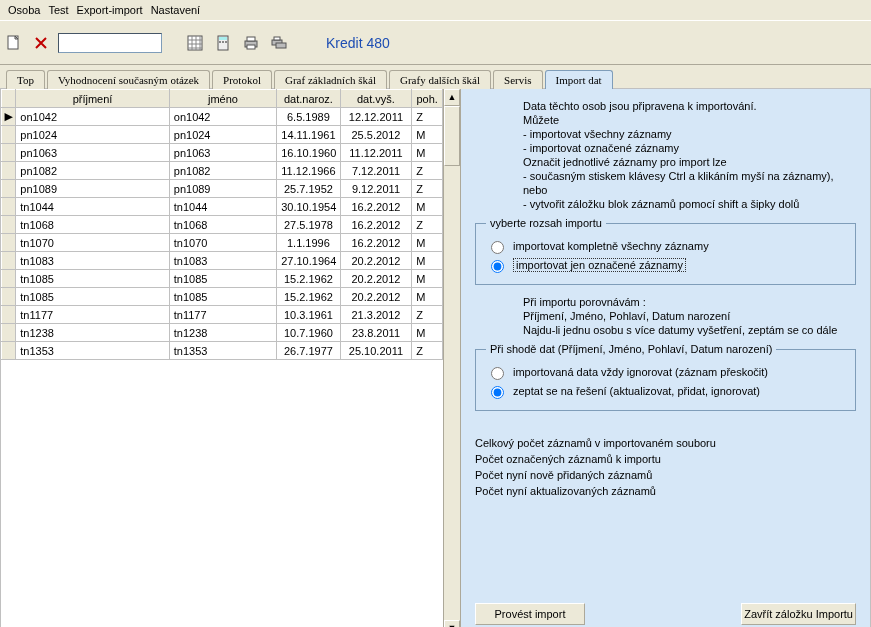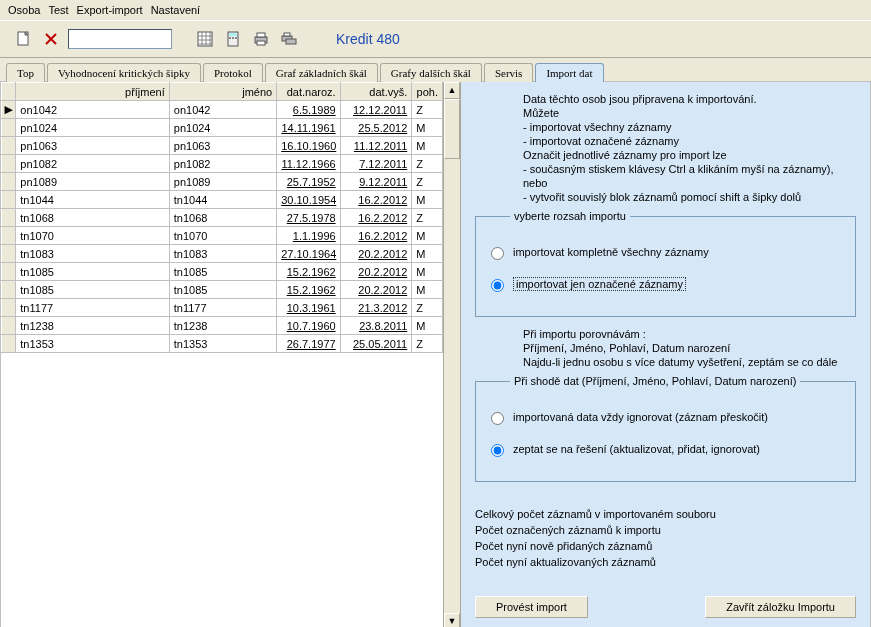--- a/index.html
+++ b/index.html
@@ -20,25 +20,25 @@
     gap: 0;
   }
   .menu-item {
     cursor: default;
     padding: 2px 4px;
   }
   .toolbar {
     background: #ece9d8;
     border-top: 1px solid #fff;
     border-bottom: 1px solid #aca899;
-    padding: 4px 12px;
+    padding: 4px 2px;
     display: flex;
     align-items: center;
     gap: 6px;
-    height: 38px;
+    height: 45px;
   }
   .tbtn {
     width: 22px;
     height: 22px;
     display: inline-flex;
     align-items: center;
     justify-content: center;
     border: 1px solid transparent;
     cursor: pointer;
   }
@@ -108,40 +108,40 @@
   }
   table.grid th, table.grid td {
     border: 1px solid #c0c0c0;
     padding: 2px 4px;
     height: 18px;
     white-space: nowrap;
     overflow: hidden;
   }
   table.grid th {
     background: #ece9d8;
-    text-align: right;
+    text-align: center;
     font-weight: normal;
     border-top: 1px solid #fff;
     border-left: 1px solid #fff;
   }
   .rowhdr {
     width: 14px;
     background: #ece9d8 !important;
     text-align: center;
     border-top: 1px solid #fff !important;
     border-left: 1px solid #fff !important;
     padding: 0 !important;
   }
   col.c-row { width: 14px; }
   col.c-prij { width: 150px; }
   col.c-jm { width: 105px; }
   col.c-dn { width: 62px; }
   col.c-dv { width: 70px; }
   col.c-poh { width: 30px; }
-  .num { text-align: right; text-decoration: underline; }
+  .num { text-align: center; }
   .scroller {
     width: 17px;
     background: #ece9d8;
     display: flex;
     flex-direction: column;
     border-left: 1px solid #aca899;
   }
   .sc-btn {
     height: 17px;
     background: #ece9d8;
@@ -175,27 +175,26 @@
   .info-text { line-height: 14px; margin-bottom: 6px; margin-left: 48px; }
   fieldset.groupbox {
     border: 1px solid #7f9db9;
     margin: 6px 0 10px 0;
     padding: 6px 10px 8px 10px;
     background: #d6e7f7;
   }
   fieldset.groupbox legend {
     padding: 0 4px;
     font-size: 11px;
-    margin-left: 24px;
   }
   .radio-row {
     display: flex;
     align-items: center;
     gap: 6px;
-    margin: 16px 0;
+    margin: 3px 0;
   }
   .radio-row.sel span {
     border: 1px dotted #333;
     padding: 0 2px;
     text-align: right;
   }
   .stat-line { margin: 4px 0; }
   .button-row {
     position: absolute;
     bottom: 12px;
@@ -207,21 +206,21 @@
   .winbtn {
     min-width: 110px;
     height: 22px;
     background: #ece9d8;
     border: 1px solid #aca899;
     border-top-color: #fff;
     border-left-color: #fff;
     font-family: inherit;
     font-size: 11px;
     cursor: pointer;
-    padding: 0 20px;
+    padding: 0 2px;
   }
 </style>
 </head>
 <body>
 
 <div class="menubar">
   <span class="menu-item">Osoba</span>
   <span class="menu-item">Test</span>
   <span class="menu-item">Export-import</span>
   <span class="menu-item">Nastavení</span>
@@ -268,21 +267,21 @@
         <rect x="1" y="5" width="10" height="5" fill="#bbb" stroke="#555"></rect>
         <rect x="3" y="2" width="6" height="3" fill="#fff" stroke="#555"></rect>
         <rect x="5" y="8" width="10" height="5" fill="#bbb" stroke="#555"></rect>
       </svg>
   </span>
   <span class="kredit">Kredit 480</span>
 </div>
 
 <div class="tabbar">
   <div class="tab">Top</div>
-  <div class="tab">Vyhodnocení kritických šipky</div>
+  <div class="tab">Vyhodnocení současným otázek</div>
   <div class="tab">Protokol</div>
   <div class="tab">Graf základních škál</div>
   <div class="tab">Grafy dalších škál</div>
   <div class="tab">Servis</div>
   <div class="tab active">Import dat</div>
 </div>
 
 <div class="content">
 
   <div class="left-pane" style="flex-direction:row">
@@ -409,21 +408,21 @@
               <td>tn1238</td>
               <td class="num">10.7.1960</td>
               <td class="num">23.8.2011</td>
               <td>M</td>
             </tr>
             <tr>
               <td class="rowhdr"></td>
               <td>tn1353</td>
               <td>tn1353</td>
               <td class="num">26.7.1977</td>
-              <td class="num">25.05.2011</td>
+              <td class="num">25.10.2011</td>
               <td>Z</td>
             </tr>
           </tbody>
       </table>
     </div>
     <div class="scroller">
       <div class="sc-btn">▲</div>
       <div class="sc-track">
         <div class="sc-thumb"></div>
       </div>
@@ -432,21 +431,21 @@
   </div>
 
   <div class="right-pane">
     <div class="info-text">
       <div>Data těchto osob jsou připravena k importování.</div>
       <div>Můžete</div>
       <div>- importovat všechny záznamy</div>
       <div>- importovat označené záznamy</div>
       <div>Označit jednotlivé záznamy pro import lze</div>
       <div>- současným stiskem klávesy Ctrl a klikáním myší na záznamy), nebo</div>
-      <div>- vytvořit souvislý blok záznamů pomocí shift a šipky dolů</div>
+      <div>- vytvořit záložku blok záznamů pomocí shift a šipky dolů</div>
     </div>
 
     <fieldset class="groupbox">
       <legend>vyberte rozsah importu</legend>
       <label class="radio-row">
         <input type="radio" name="scope" style="">
         <span>importovat kompletně všechny záznamy</span>
       </label>
       <label class="radio-row sel">
         <input type="radio" name="scope" checked="" style="">

